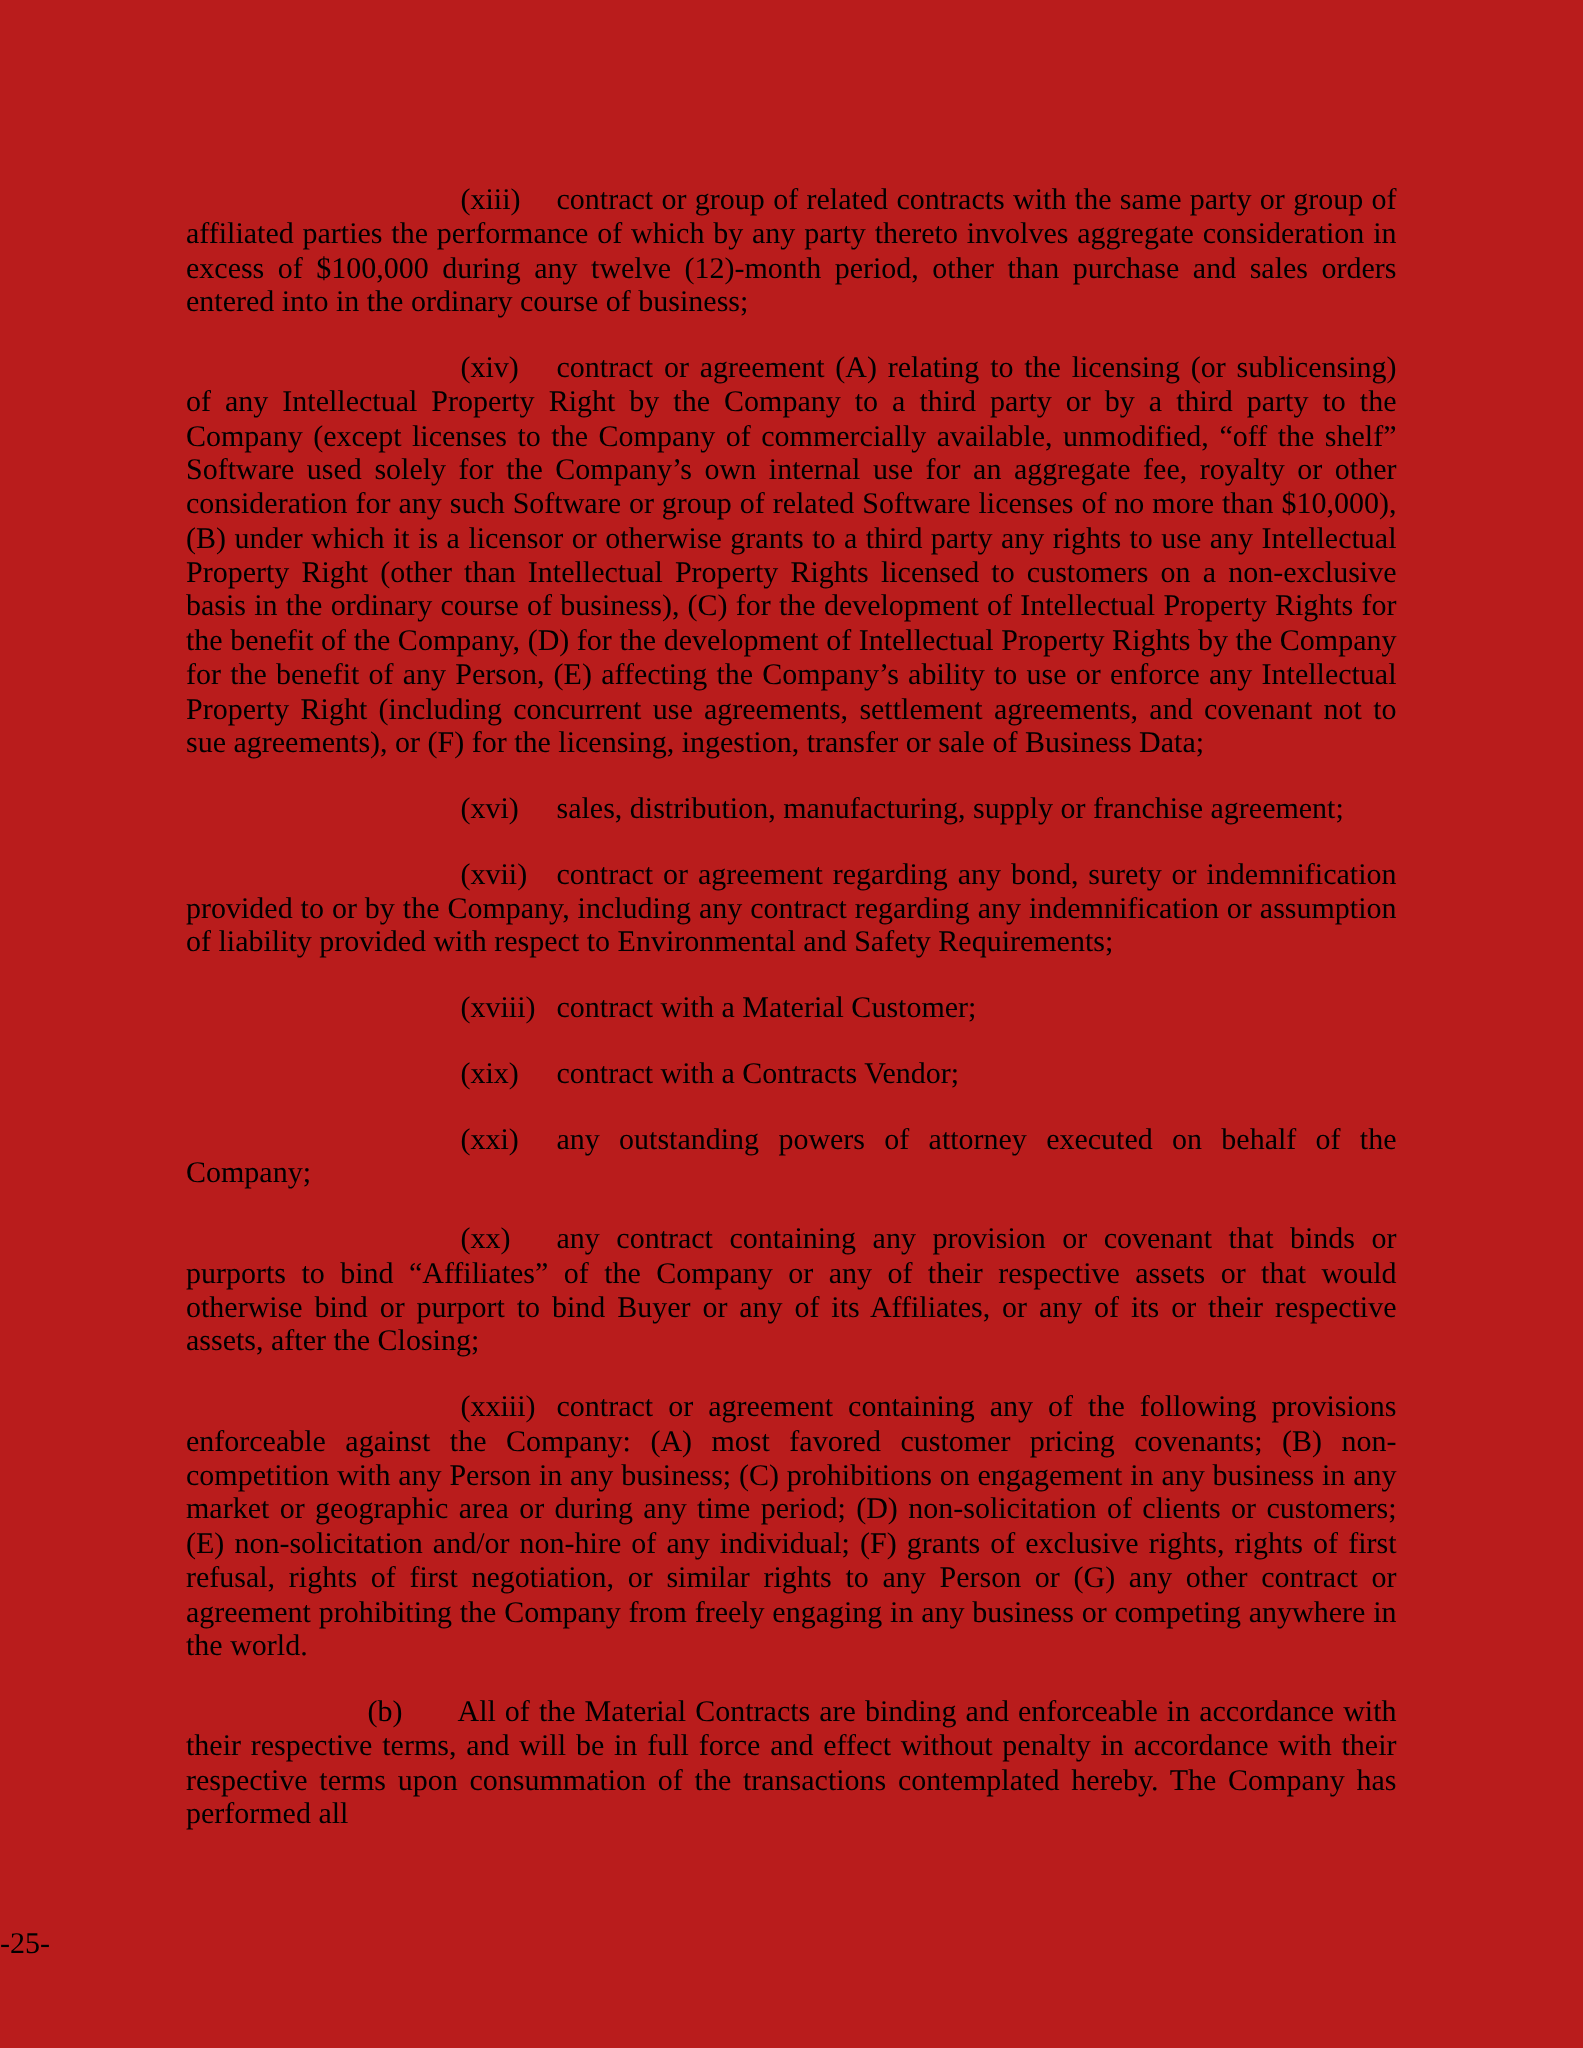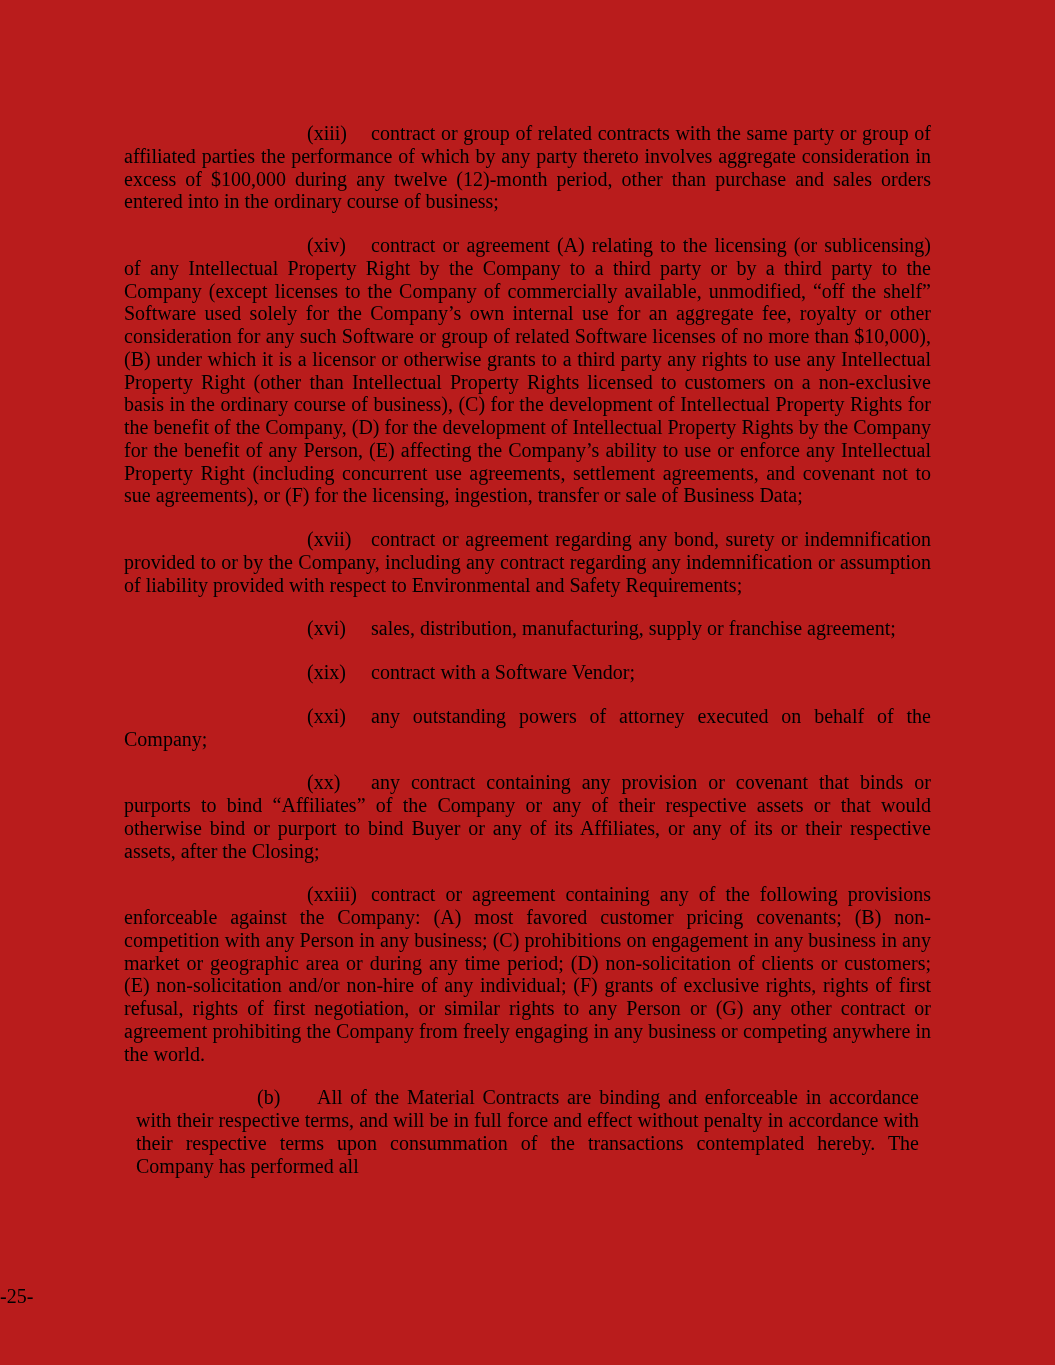--- a/index.html
+++ b/index.html
@@ -24,21 +24,21 @@
     margin: 0 0 21px 0;
     text-align: justify;
     text-indent: 183px;
   }
   p.clause .lbl {
     display: inline-block;
     width: 64px;
     text-indent: 0;
   }
   p.para-b {
-    margin: 12px;
+    margin: 0;
     text-align: justify;
     text-indent: 121px;
   }
   p.para-b .lbl {
     display: inline-block;
     width: 60px;
     text-indent: 0;
   }
   .page-number {
     position: absolute;
@@ -51,26 +51,27 @@
 </head>
 <body>
 
 <div class="page">
 
   <p class="clause"><span class="lbl">(xiii)</span><span>contract or group of related contracts with the same party or group of affiliated parties the performance of which by any party thereto involves aggregate consideration in excess of $100,000 during any twelve (12)-month period, other than purchase and sales orders entered into in the ordinary course of business;</span></p>
 
   <p class="clause"><span class="lbl">(xiv)</span><span>contract or agreement (A) relating to the licensing (or sublicensing) of any Intellectual Property Right by the Company to a third party or by a third party to the Company (except licenses to the Company of commercially available, unmodified, “off the shelf” Software used solely for the Company’s own internal use for an aggregate fee, royalty or other consideration for any such Software or group of related Software licenses of no more than $10,000), (B) under which it is a licensor or otherwise grants to a third party any rights to use any Intellectual Property Right (other than Intellectual Property Rights licensed to customers on a non-exclusive basis in the ordinary course of business), (C) for the development of Intellectual Property Rights for the benefit of the Company, (D) for the development of Intellectual Property Rights by the Company for the benefit of any Person, (E) affecting the Company’s ability to use or enforce any Intellectual Property Right (including concurrent use agreements, settlement agreements, and covenant not to sue agreements), or (F) for the licensing, ingestion, transfer or sale of Business Data;</span></p>
 
 
+  <p class="clause"><span class="lbl">(xvi)</span><span>sales, distribution, manufacturing, supply or franchise agreement;</span></p>
+
   <p class="clause"><span class="lbl">(xvii)</span><span>contract or agreement regarding any bond, surety or indemnification provided to or by the Company, including any contract regarding any indemnification or assumption of liability provided with respect to Environmental and Safety Requirements;</span></p>
 
-  <p class="clause"><span class="lbl">(xvi)</span><span>sales, distribution, manufacturing, supply or franchise agreement;</span></p>
+  <p class="clause"><span class="lbl">(xviii)</span><span>contract with a Material Customer;</span></p>
 
-
-  <p class="clause"><span class="lbl">(xix)</span><span>contract with a Software Vendor;</span></p>
+  <p class="clause"><span class="lbl">(xix)</span><span>contract with a Contracts Vendor;</span></p>
 
   <p class="clause"><span class="lbl">(xxi)</span><span>any outstanding powers of attorney executed on behalf of the Company;</span></p>
 
   <p class="clause"><span class="lbl">(xx)</span><span>any contract containing any provision or covenant that binds or purports to bind “Affiliates” of the Company or any of their respective assets or that would otherwise bind or purport to bind Buyer or any of its Affiliates, or any of its or their respective assets, after the Closing;</span></p>
 
 
   <p class="clause"><span class="lbl">(xxiii)</span><span>contract or agreement containing any of the following provisions enforceable against the Company: (A) most favored customer pricing covenants; (B) non-competition with any Person in any business; (C) prohibitions on engagement in any business in any market or geographic area or during any time period; (D) non-solicitation of clients or customers; (E) non-solicitation and/or non-hire of any individual; (F) grants of exclusive rights, rights of first refusal, rights of first negotiation, or similar rights to any Person or (G) any other contract or agreement prohibiting the Company from freely engaging in any business or competing anywhere in the world.</span></p>
 
   <p class="para-b"><span class="lbl">(b)</span><span>All of the Material Contracts are binding and enforceable in accordance with their respective terms, and will be in full force and effect without penalty in accordance with their respective terms upon consummation of the transactions contemplated hereby. The Company has performed all</span></p>
 

